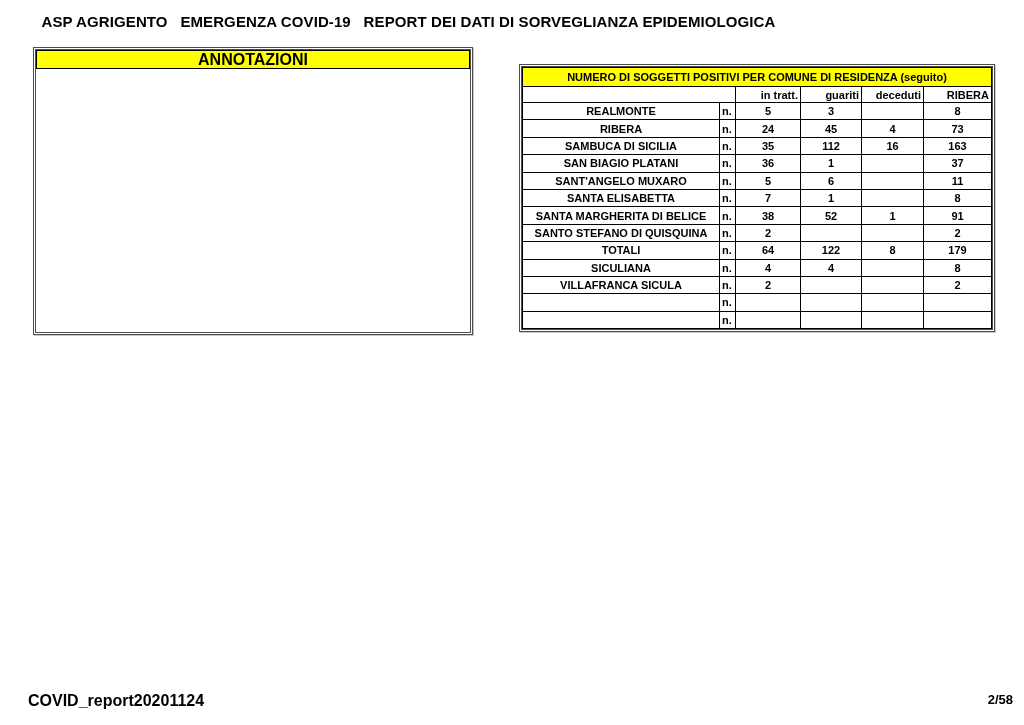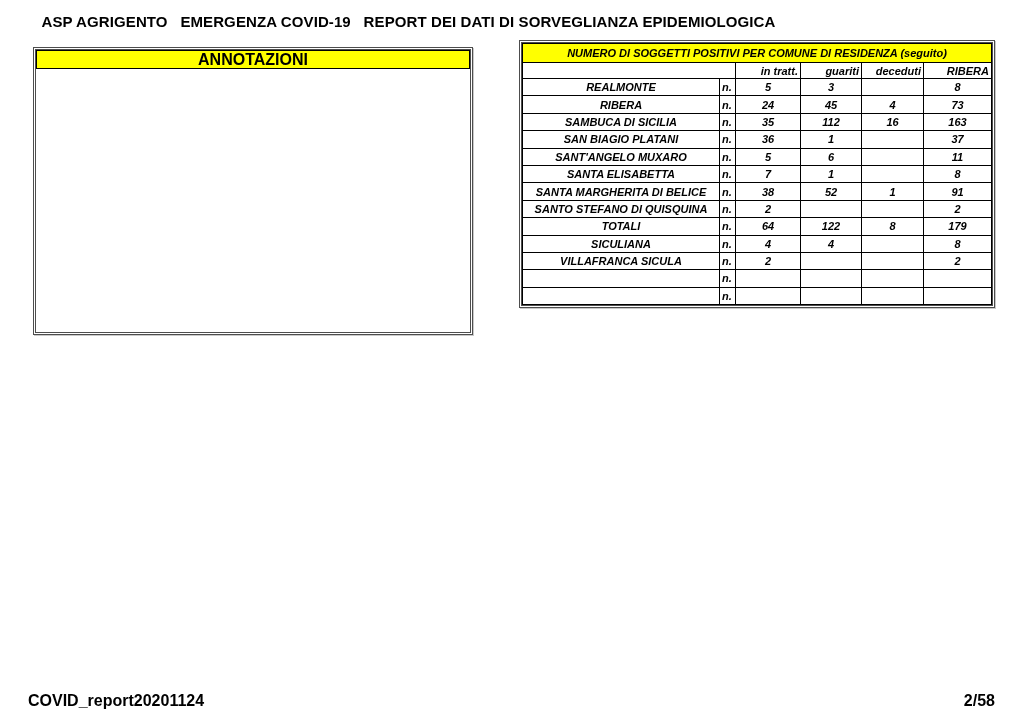--- a/index.html
+++ b/index.html
@@ -22,24 +22,23 @@
     box-shadow:1px 1px 0 #c9c9c9;
   }
   .annot-header {
     background:#ffff00; border:1px solid #000000;
     height:17px; line-height:17px;
     text-align:center; font-weight:bold; font-size:16px;
   }
   .annot-body { width:100%; height:calc(100% - 19px); }
   
   .table-wrap {
-    position:absolute; left:519px; top:40px;
+    position:absolute; left:519px; top:64px;
     border:3px double #4d4d4d; background:#ffffff;
     box-shadow:1px 1px 0 #c9c9c9;
-    font-style:italic;
   }
   table.tbl {
     border-collapse:collapse; table-layout:fixed;
     font-weight:bold;
   }
   table.tbl td {
     border:1px solid #000000; padding:0 2px;
     font-size:11px; overflow:hidden; white-space:nowrap;
   }
   .title-row td {
@@ -49,22 +48,22 @@
   .head-row td { text-align:right; font-size:11.5px; height:15px; }
   tbody td { height:16.4px; }
   .cell-name { text-align:center; }
   .cell-label { text-align:left; }
   .cell-num { text-align:center; }
   .footer-left {
     position:absolute; left:28px; top:692px;
     font-weight:bold; font-size:16px;
   }
   .footer-right {
-    position:absolute; right:29px; top:692px;
-    font-weight:bold; font-size:16px;
+    position:absolute; right:11px; top:692px;
+    font-weight:bold; font-size:13px;
   }
 </style>
 </head>
 <body>
 
 <div class="page-title">ASP AGRIGENTO   EMERGENZA COVID-19   REPORT DEI DATI DI SORVEGLIANZA EPIDEMIOLOGICA</div>
 
 <div class="annot-box">
   <div class="annot-header">ANNOTAZIONI</div>
   <div class="annot-body"></div>

